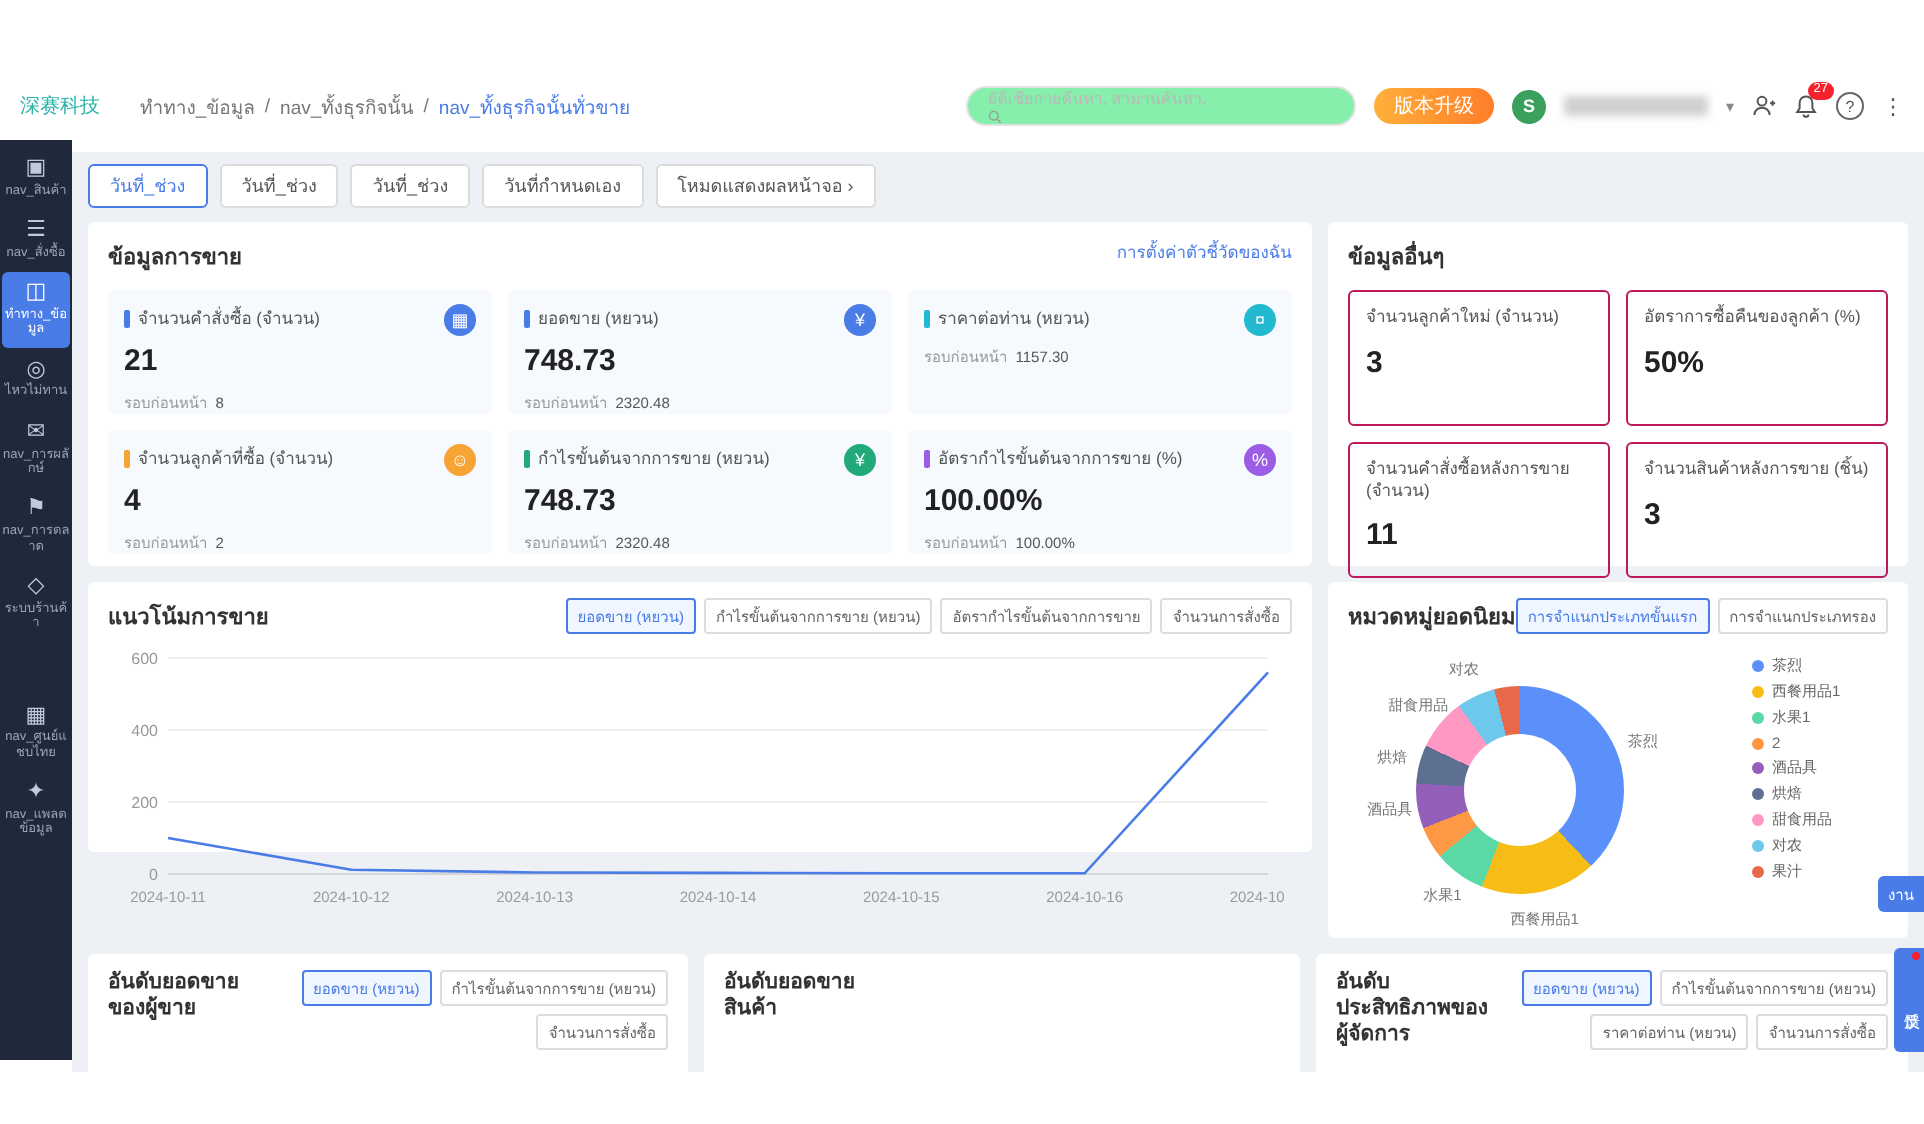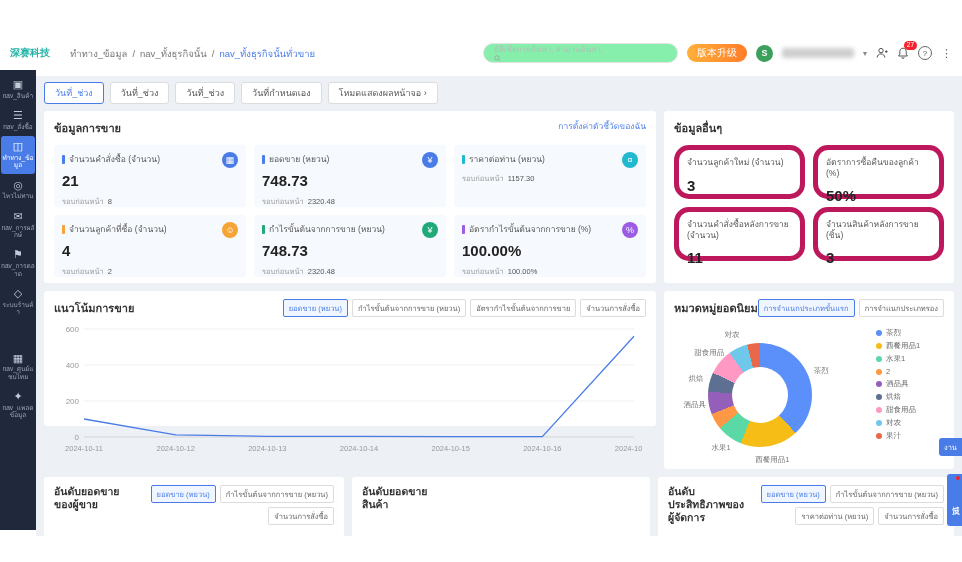--- a/index.html
+++ b/index.html
@@ -1,20 +1,20 @@
 <!DOCTYPE html>
 <html style="--accent: #4a7ce8; --sidebar: #20283c; --pagebg: #edf0f5;"><head>
 <meta charset="utf-8">
 <style>
   html,body{margin:0;padding:0;}
   body{width:962px;height:562px;background:#fff;font-family:"Liberation Sans",sans-serif;position:relative;overflow:hidden;-webkit-font-smoothing:antialiased;}
   .page{position:absolute;inset:0;}
   
   .header{position:absolute;top:38px;left:0;width:962px;height:30px;display:flex;align-items:center;padding:0 10px;box-sizing:border-box;gap:8px;background:#fff;}
-  .logo{color:#26b3a8;font-weight:bold;font-size:10px;white-space:nowrap;width:52px;}
+  .logo{color:#26b3a8;font-weight:normal;font-size:10px;white-space:nowrap;width:52px;}
   .crumbs{font-size:9.5px;color:#777;display:flex;gap:5px;align-items:center;white-space:nowrap;}
   .crumbs .cur{color:var(--accent,#4a7ce8);}
   .hright{margin-left:auto;display:flex;align-items:center;gap:9px;}
   .search{width:195px;height:20px;border:1px solid #e3e3e3;border-radius:11px;display:flex;align-items:flex-start;padding:0 8px;box-sizing:border-box;background:#86efac;flex-direction:column;}
   .search input{border:none;outline:none;flex:1;font-size:8px;color:#666;font-family:"Liberation Sans",sans-serif;background:transparent;}
   .search input::placeholder{color:#b9b9b9;}
   .vip{height:18px;background:linear-gradient(90deg,#ffb03a,#ff7d2a);color:#fff;font-size:10px;border-radius:9px;padding:0 10px;display:flex;align-items:center;border:none;cursor:pointer;white-space:nowrap;}
   .avatar{width:17px;height:17px;border-radius:50%;background:#3aa05c;color:#fff;font-size:9px;display:flex;align-items:center;justify-content:center;font-weight:bold;}
   .blurname{width:72px;height:10px;background:#cfcfcf;filter:blur(2px);border-radius:2px;}
   .caret{font-size:8px;color:#888;cursor:pointer;}
@@ -45,21 +45,21 @@
   .tile{background:#f6f9fd;border-radius:3px;padding:7px 8px;position:relative;height:62px;box-sizing:border-box;}
   .tile-head{display:flex;align-items:center;font-size:8.5px;color:#555;}
   .tile-bar{width:3px;height:9px;border-radius:1px;margin-right:4px;background:#4a7ce8;}
   .tile-ico{position:absolute;top:7px;right:8px;width:16px;height:16px;border-radius:50%;color:#fff;font-size:9px;display:flex;align-items:center;justify-content:center;background:#4a7ce8;}
   .tile-val{font-size:15px;font-weight:bold;margin-top:6px;color:#222;}
   .tile-prev{font-size:7.5px;color:#9a9a9a;margin-top:6px;}
   .tile-prev b{color:#555;margin-left:4px;font-weight:normal;}
   
   .other{width:290px;height:172px;}
   .otiles{display:grid;grid-template-columns:repeat(2,1fr);gap:8px;margin-top:8px;}
-  .otile{border:5px solid #be185d;border-radius:15px;padding:7px 8px;height:54px;box-sizing:border-box;}
+  .otile{border:1px solid #be185d;border-radius:3px;padding:7px 8px;height:68px;box-sizing:border-box;}
   .otile-label{font-size:8.5px;color:#555;line-height:1.25;}
   .otile-val{font-size:15px;font-weight:bold;margin-top:9px;color:#222;}
   
   .trend{width:612px;height:135px;}
   .chips{display:flex;gap:4px;flex-wrap:wrap;justify-content:flex-end;}
   .chip{background:#fff;border:1px solid #dcdcdc;border-radius:2px;font-size:7.5px;color:#666;padding:2px 5px;cursor:pointer;white-space:nowrap;}
   .chip.active{color:var(--accent,#4a7ce8);border-color:var(--accent,#4a7ce8);background:#f0f6ff;}
   .line-chart{margin-top:4px;}
   .line-chart svg text{font-family:"Liberation Sans",sans-serif;}
   

